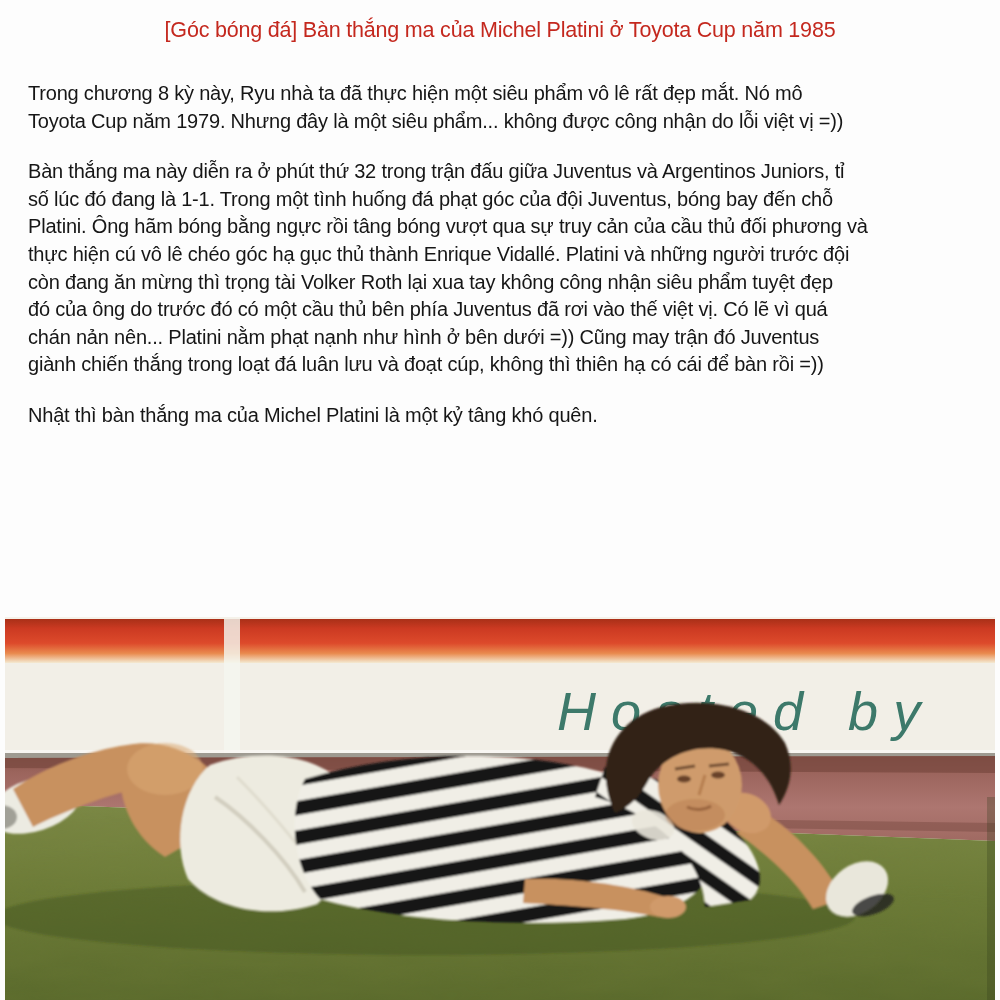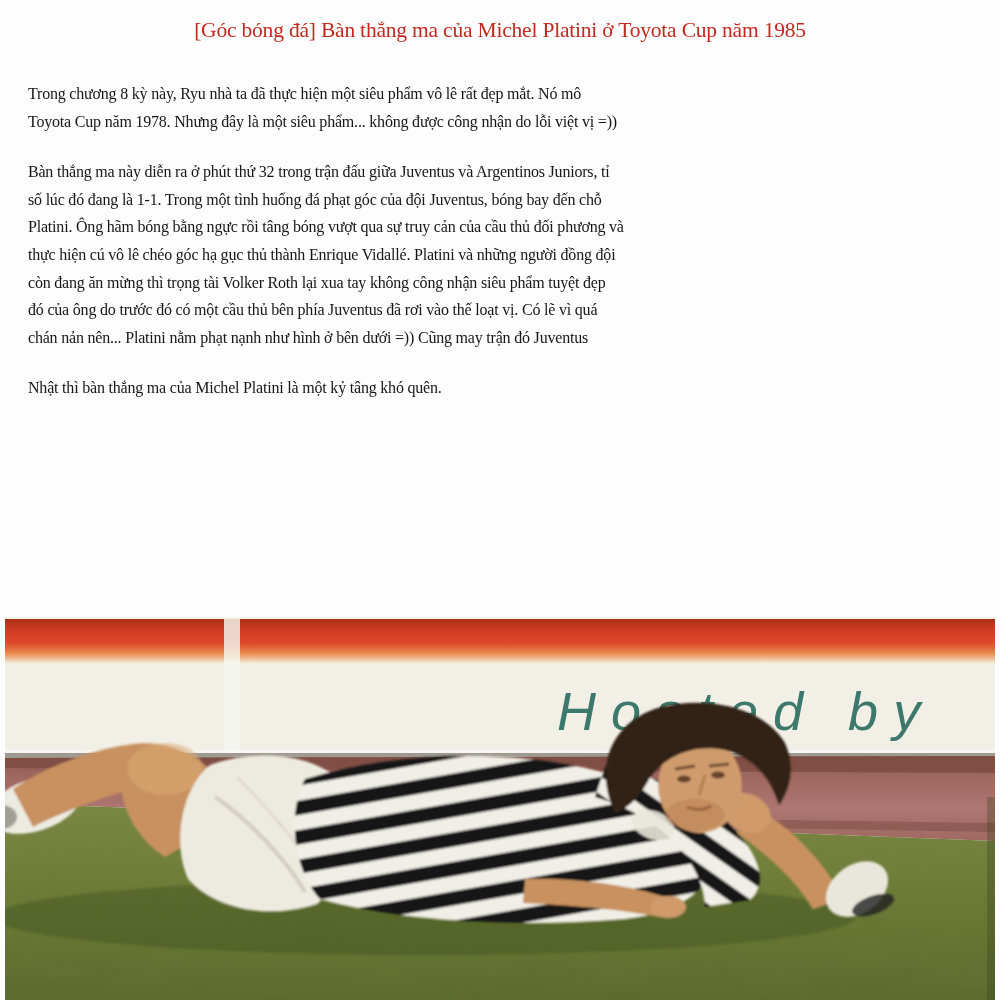--- a/index.html
+++ b/index.html
@@ -2,34 +2,34 @@
 <html><head>
 <meta charset="utf-8">
 <style>
   html,body{margin:0;padding:0;}
   body{
     width:1000px;height:1000px;position:relative;overflow:hidden;
     background:#fdfdfd;
     font-family:"Liberation Sans","DejaVu Sans",sans-serif;
     color:#161616;
   }
-  .article{padding:16px 28px 0 28px;font-family:Liberation Serif, serif;}
+  .article{padding:16px 28px 0 28px;}
   .post-title{
     text-align:center;
     color:#c4281e;
     font-size:21.5px;
     line-height:28px;
     font-weight:400;
     margin:0 0 36px 0;
     letter-spacing:-0.2px;
     white-space:pre;
   }
   .para{margin:0 0 23px 0;}
   .ln{
-    font-size:16px;
+    font-size:20px;
     line-height:27.6px;
     letter-spacing:-0.2px;
     white-space:pre;
   }
   .photo{
     position:absolute;left:5px;top:617px;width:990px;height:383px;
     background:#f5f2ea;overflow:hidden;
   }
   .photo svg{display:block;}
   .sign-text{
@@ -39,31 +39,32 @@
   }
 </style>
 </head>
 <body>
 
 <main class="article">
   <h1 class="post-title">[Góc bóng đá] Bàn thắng ma của Michel Platini ở Toyota Cup năm 1985</h1>
 
   <div class="para">
     <div class="ln">Trong chương 8 kỳ này, Ryu nhà ta đã thực hiện một siêu phẩm vô lê rất đẹp mắt. Nó mô</div>
-    <div class="ln">Toyota Cup năm 1978. Nhưng đây là một siêu phẩm... không được công nhận do lỗi việt vị =))</div>
+    <div class="ln">Toyota Cup năm 1979. Nhưng đây là một siêu phẩm... không được công nhận do lỗi việt vị =))</div>
   </div>
 
   <div class="para">
     <div class="ln">Bàn thắng ma này diễn ra ở phút thứ 32 trong trận đấu giữa Juventus và Argentinos Juniors, tỉ</div>
     <div class="ln">số lúc đó đang là 1-1. Trong một tình huống đá phạt góc của đội Juventus, bóng bay đến chỗ</div>
     <div class="ln">Platini. Ông hãm bóng bằng ngực rồi tâng bóng vượt qua sự truy cản của cầu thủ đối phương và</div>
-    <div class="ln">thực hiện cú vô lê chéo góc hạ gục thủ thành Enrique Vidallé. Platini và những người đồng đội</div>
+    <div class="ln">thực hiện cú vô lê chéo góc hạ gục thủ thành Enrique Vidallé. Platini và những người trước đội</div>
     <div class="ln">còn đang ăn mừng thì trọng tài Volker Roth lại xua tay không công nhận siêu phẩm tuyệt đẹp</div>
-    <div class="ln">đó của ông do trước đó có một cầu thủ bên phía Juventus đã rơi vào thế loạt vị. Có lẽ vì quá</div>
+    <div class="ln">đó của ông do trước đó có một cầu thủ bên phía Juventus đã rơi vào thế việt vị. Có lẽ vì quá</div>
     <div class="ln">chán nản nên... Platini nằm phạt nạnh như hình ở bên dưới =)) Cũng may trận đó Juventus</div>
+    <div class="ln">giành chiến thắng trong loạt đá luân lưu và đoạt cúp, không thì thiên hạ có cái để bàn rồi =))</div>
   </div>
 
   <div class="para">
     <div class="ln">Nhật thì bàn thắng ma của Michel Platini là một kỷ tâng khó quên.</div>
   </div>
 
 </main>
 
 <div class="photo" title="Michel Platini in a black-and-white striped Juventus shirt and white shorts lying on the pitch, chin propped on his hand, in front of a white advertising board with a red top stripe reading Hosted by, running track behind">
   <svg width="990" height="383" viewBox="0 0 990 383" xmlns="http://www.w3.org/2000/svg">

